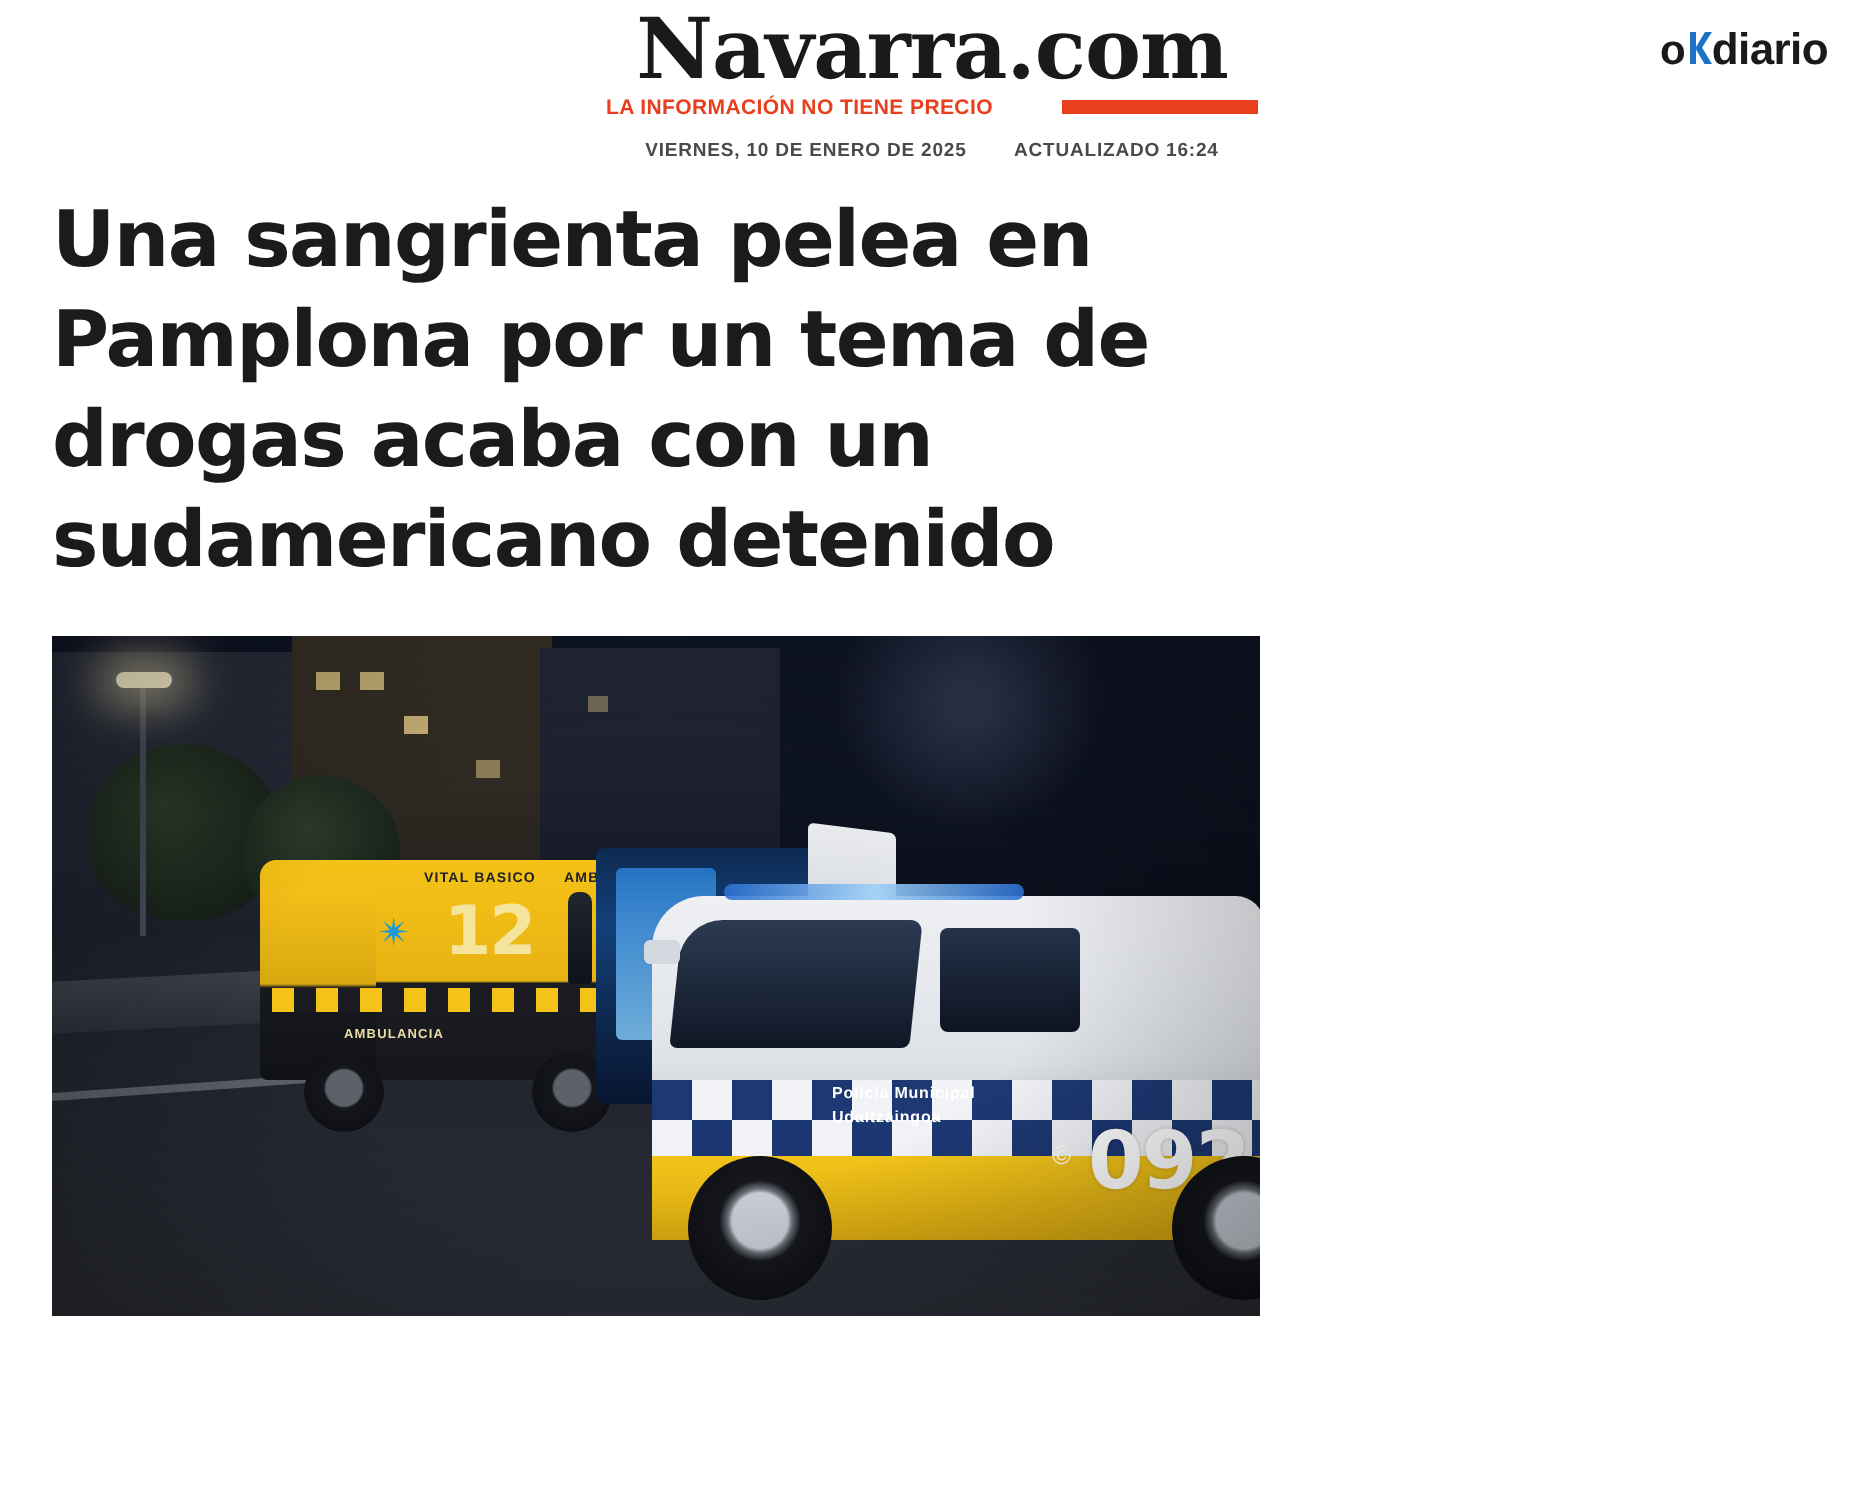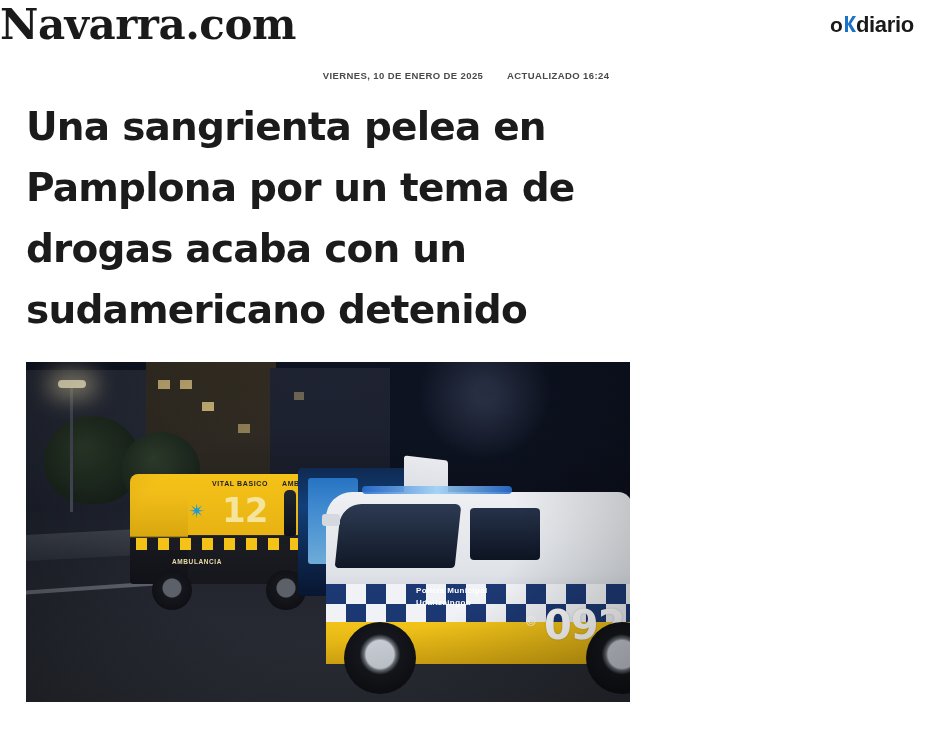--- a/index.html
+++ b/index.html
@@ -24,21 +24,21 @@
     position: relative;
     width: 932px;
     height: 86px;
     padding-top: 4px;
   }
   .brand-block {
     position: absolute;
     left: 0;
     right: 0;
     top: 2px;
-    text-align: left;
+    text-align: center;
   }
   .brand-title {
     font-family: "DejaVu Serif", "Liberation Serif", serif;
     font-size: 42px;
     font-weight: 700;
     color: #1a1a1a;
     letter-spacing: -0.5px;
     line-height: 46px;
     display: block;
   }
@@ -98,21 +98,21 @@
   }
 
   
   .article {
     padding: 10px 24px 0 26px;
   }
   .headline {
     font-family: "DejaVu Sans", sans-serif;
     font-size: 39px;
     font-weight: 700;
-    line-height: 61px;
+    line-height: 50px;
     color: #1b1b1b;
     letter-spacing: -0.8px;
     margin: 0;
     max-width: 640px;
   }
   .standfirst {
     font-family: "DejaVu Serif", "Liberation Serif", serif;
     font-size: 17.5px;
     line-height: 27px;
     color: #222222;
@@ -323,20 +323,24 @@
 </style>
 </head>
 <body>
 
 <div class="page">
 
   <div class="masthead">
 
     <div class="brand-block">
       <span class="brand-title">Navarra.com</span>
+      <div class="brand-rule">
+        <span class="brand-tagline">LA INFORMACIÓN NO TIENE PRECIO</span>
+        <span class="brand-bar"></span>
+      </div>
     </div>
 
     <div class="dateline" style="position:absolute;left:0;right:0;top:62px;">
       <span>VIERNES, 10 DE ENERO DE 2025</span>
       <span class="sep"></span>
       <span>ACTUALIZADO 16:24</span>
     </div>
 
     <div class="okdiario">
       <span class="ok-k">

